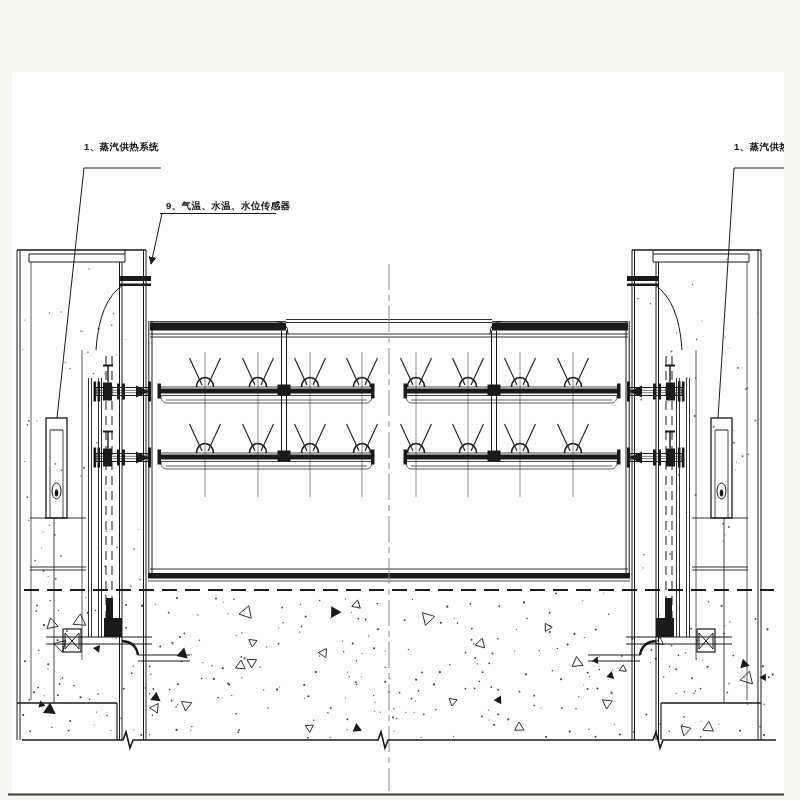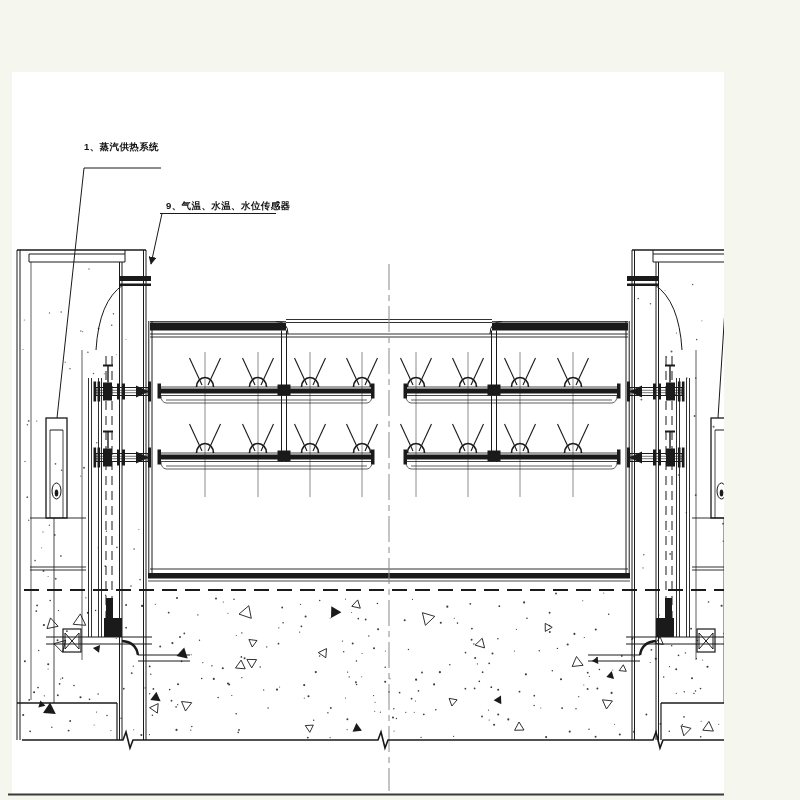--- a/index.html
+++ b/index.html
@@ -1,17 +1,17 @@
 <!DOCTYPE html>
 <html><head>
 <meta charset="utf-8">
 <style>
   html,body{margin:0;padding:0;}
   body{font-family:"Liberation Sans","DejaVu Sans",sans-serif;background:#f5f7ef;}
-  #stage{position:relative;width:724px;height:800px;background:#f5f7ef;overflow:hidden;text-align:right;}
+  #stage{position:relative;width:784px;height:800px;background:#f5f7ef;overflow:hidden;text-align:right;}
   #stage svg{position:absolute;left:0;top:0;}
   .s{stroke:#1a1a1a;fill:none;stroke-linecap:butt;}
   .f{fill:#1a1a1a;stroke:none;}
   .lbl{font-family:"Liberation Sans","DejaVu Sans",sans-serif;font-weight:bold;font-size:9.5px;fill:#111111;letter-spacing:0.4px;}
 </style>
 </head>
 <body>
 
 <div id="stage">
 <svg id="drawing" width="800" height="800" viewBox="0 0 800 800">

